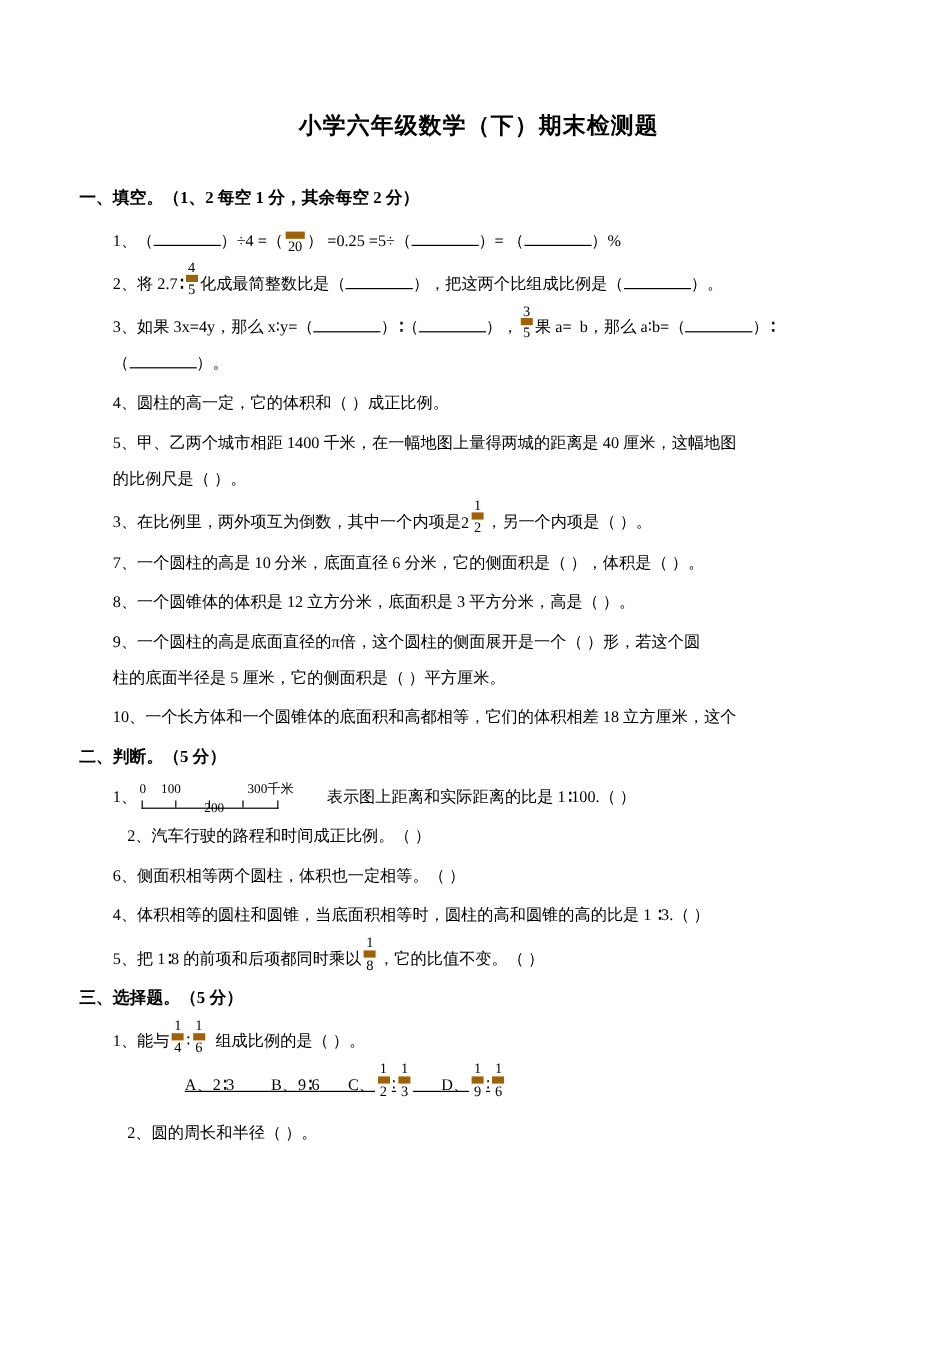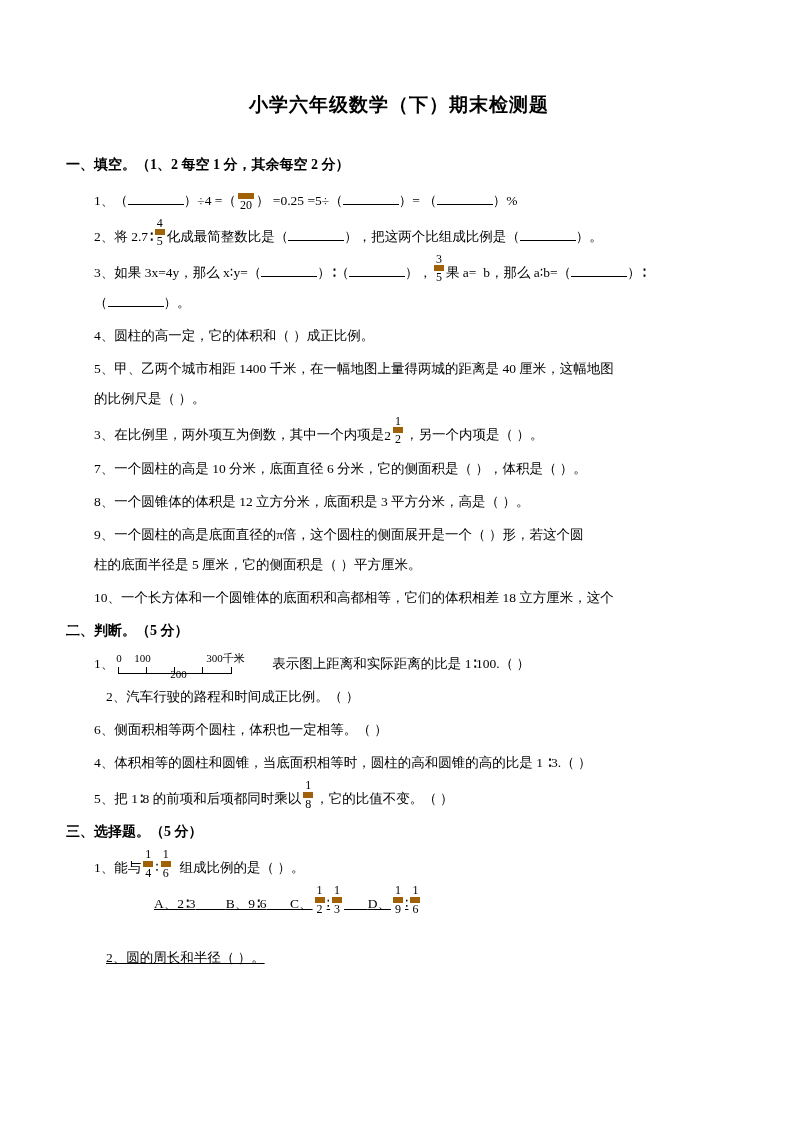--- a/index.html
+++ b/index.html
@@ -195,16 +195,16 @@
     <div class="q indent2" style="padding-left:88px;text-decoration:underline;">
       <span>A、2∶3</span>
       &nbsp;&nbsp;&nbsp;&nbsp;&nbsp;&nbsp;&nbsp;
       <span>B、9∶6</span>
       &nbsp;&nbsp;&nbsp;&nbsp;&nbsp;
       <span><span>C、</span><span class="frac"><span class="num">1</span><span class="den">2</span></span><span>∶</span><span class="frac"><span class="num">1</span><span class="den">3</span></span></span>
       &nbsp;&nbsp;&nbsp;&nbsp;&nbsp;
       <span><span>D、</span><span class="frac"><span class="num">1</span><span class="den">9</span></span><span>∶</span><span class="frac"><span class="num">1</span><span class="den">6</span></span></span>
     </div>
 
-    <div class="q indent2" style="margin-top:24px;text-decoration:underline;">2、圆的周长和半径（        ）。</div>
+    <div class="q indent2" style="margin-top:10px;">2、圆的周长和半径（        ）。</div>
 
   </div>
 </div>
 
 </body></html>

